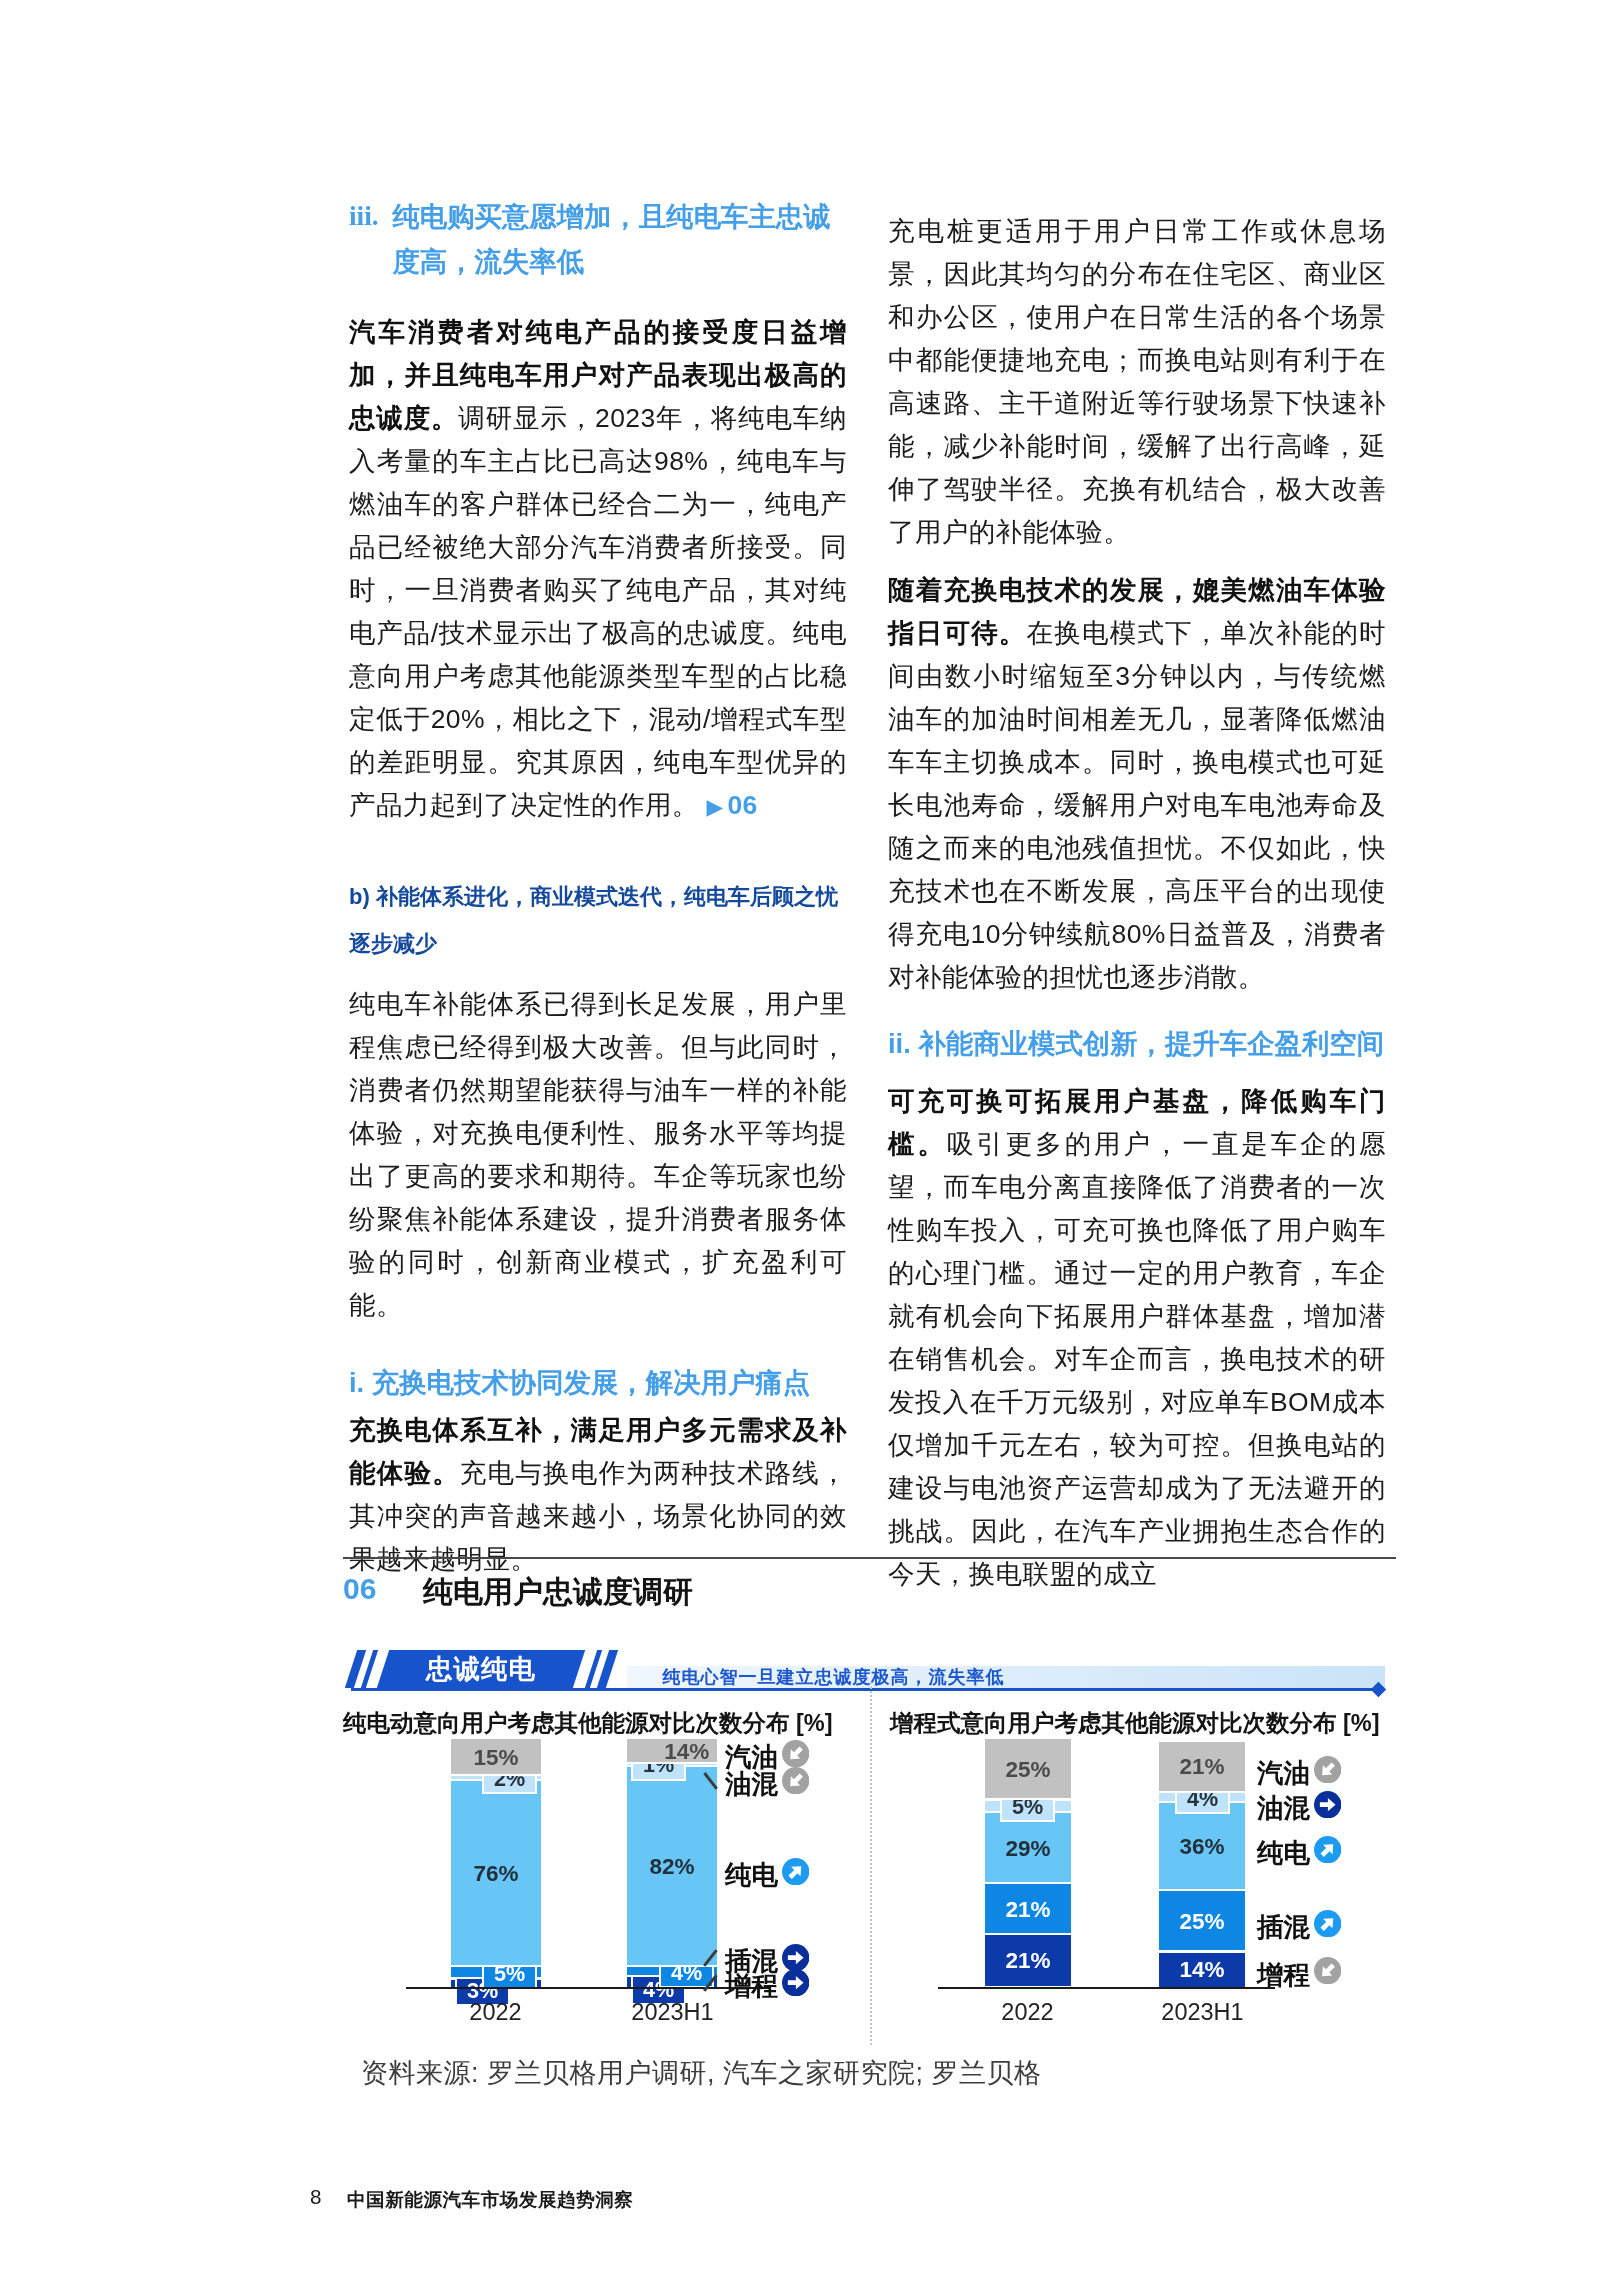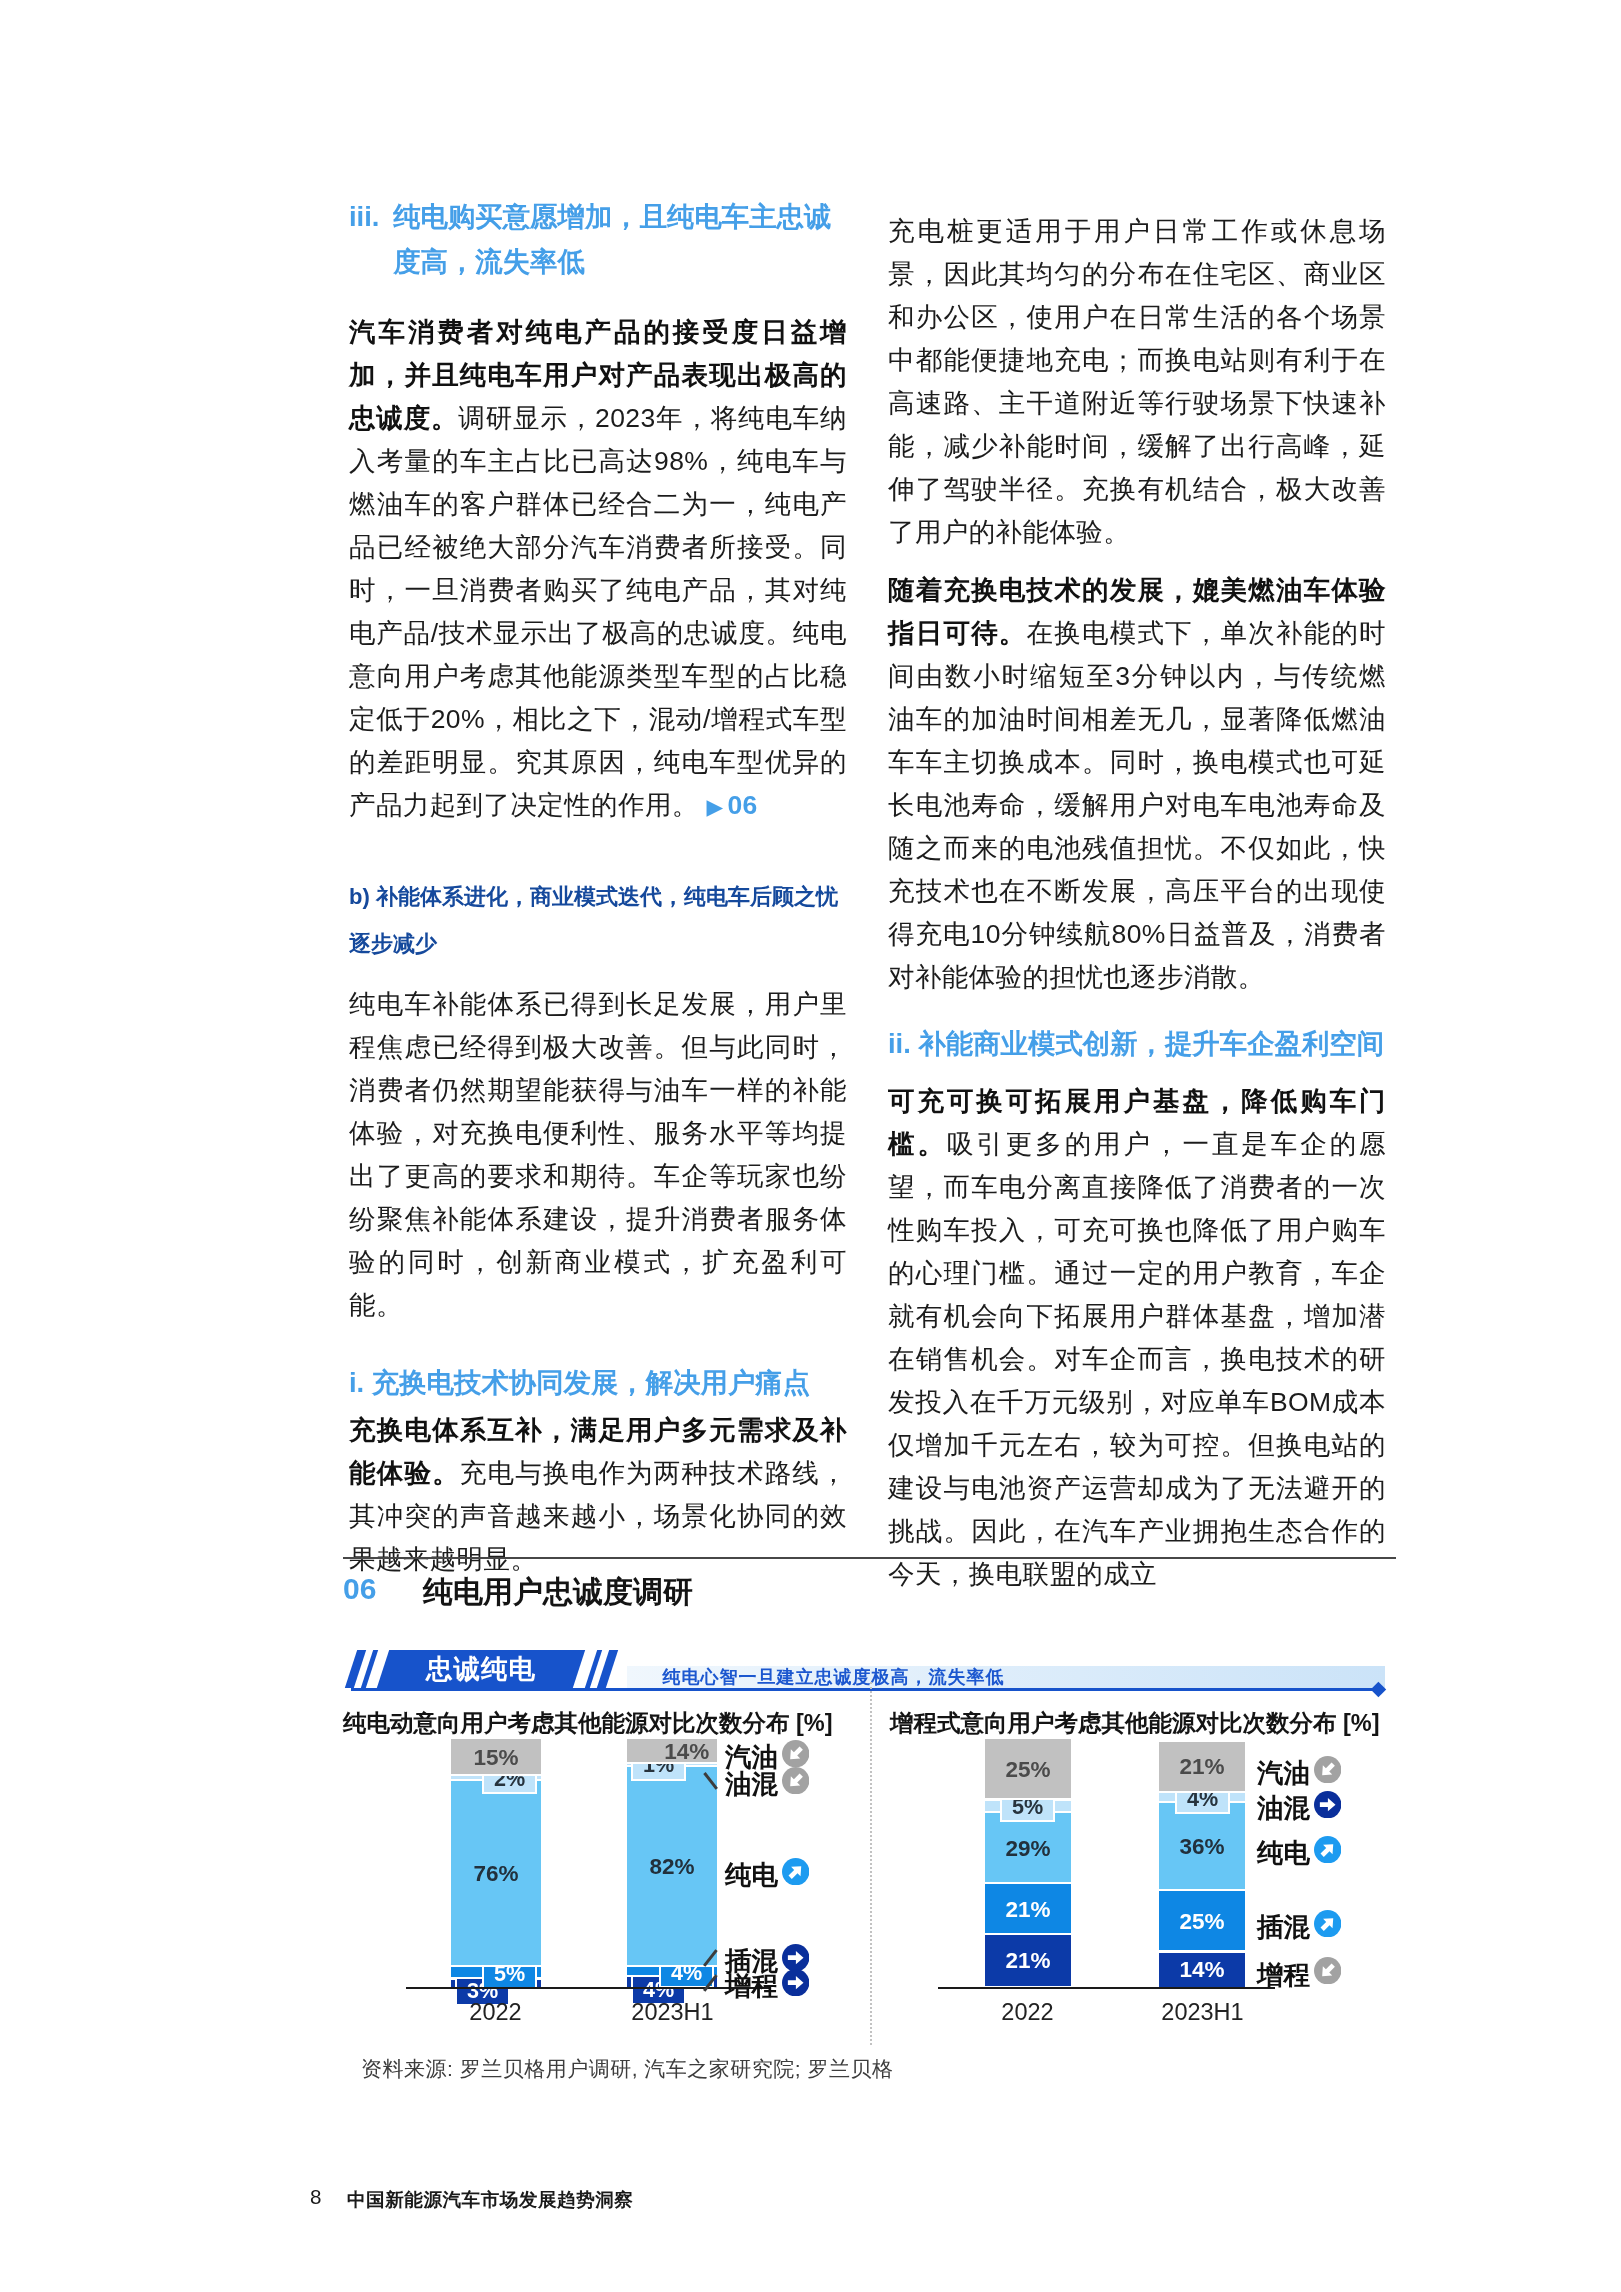--- a/index.html
+++ b/index.html
@@ -6,21 +6,21 @@
   html,body { background:#ffffff; }
   body { font-family:"Liberation Sans","DejaVu Sans",sans-serif; }
   .page { position:relative; width:1621px; height:2293px; background:#ffffff; overflow:hidden; }
 
   
   .col { position:absolute; width:498px; }
   #col-left  { left:349px; top:194px; }
   #col-right { left:888px; top:196px; }
 
   .h3-blue { display:flex; gap:13.7px; color:#459fe8; font-size:27.4px; line-height:45px; font-weight:700; }
-  .h3-blue .h3-num { flex:0 0 auto; }
+  .h3-blue .h3-num { flex:0 0 auto;font-family:Liberation Serif, serif; }
   .h3-blue .h3-text { flex:1; }
 
   .h2-dark { margin-top:45px; color:#15499c; font-size:22px; line-height:47px; font-weight:700; }
 
   .h4-blue { margin-top:33px; color:#459fe8; font-size:27.4px; line-height:45px; font-weight:700; }
 
   p.body { margin-top:27.4px; font-size:26.5px; line-height:43px; color:#1c1c1c;
            text-align:justify; word-break:break-all; letter-spacing:0.4px; }
   p.body .lead { font-weight:700; color:#111; }
   p.tight { margin-top:15.7px; }
@@ -68,21 +68,21 @@
                font-size:21.6px; font-weight:700; }
   .axis { position:absolute; height:2px; background:#1a1a1a; }
   .cat-label { position:absolute; width:137px; text-align:center; font-size:23.5px; color:#222; }
   .legend-label { position:absolute; width:78px; font-size:26.5px; font-weight:700; color:#111; }
   .legend-icon { position:absolute; width:27.4px; height:27.4px; }
   .leader { position:absolute; width:13.7px; height:19.6px; }
   .leader i { display:block; width:2.9px; height:19.6px; background:#3c3c3c; margin:0 auto; }
   .leader.back i { transform:rotate(-38deg); }
   .leader.fwd  i { transform:rotate(38deg); }
 
-  .fig-source { position:absolute; left:361px; top:2055px; font-size:21px; color:#3d3d3d; letter-spacing:0.5px; }
+  .fig-source { position:absolute; left:361px; top:2055px; font-size:27px; color:#3d3d3d; letter-spacing:0.5px; }
 
   .footer-num { position:absolute; left:310px; top:2185px; font-size:20.6px; color:#1a1a1a; }
   .footer-title { position:absolute; left:347px; top:2187px; font-size:18.6px; font-weight:700; color:#1a1a1a; letter-spacing:0.5px; }
 </style>
 </head>
 <body>
 
 <div class="page">
 
   <div class="col" id="col-left">

